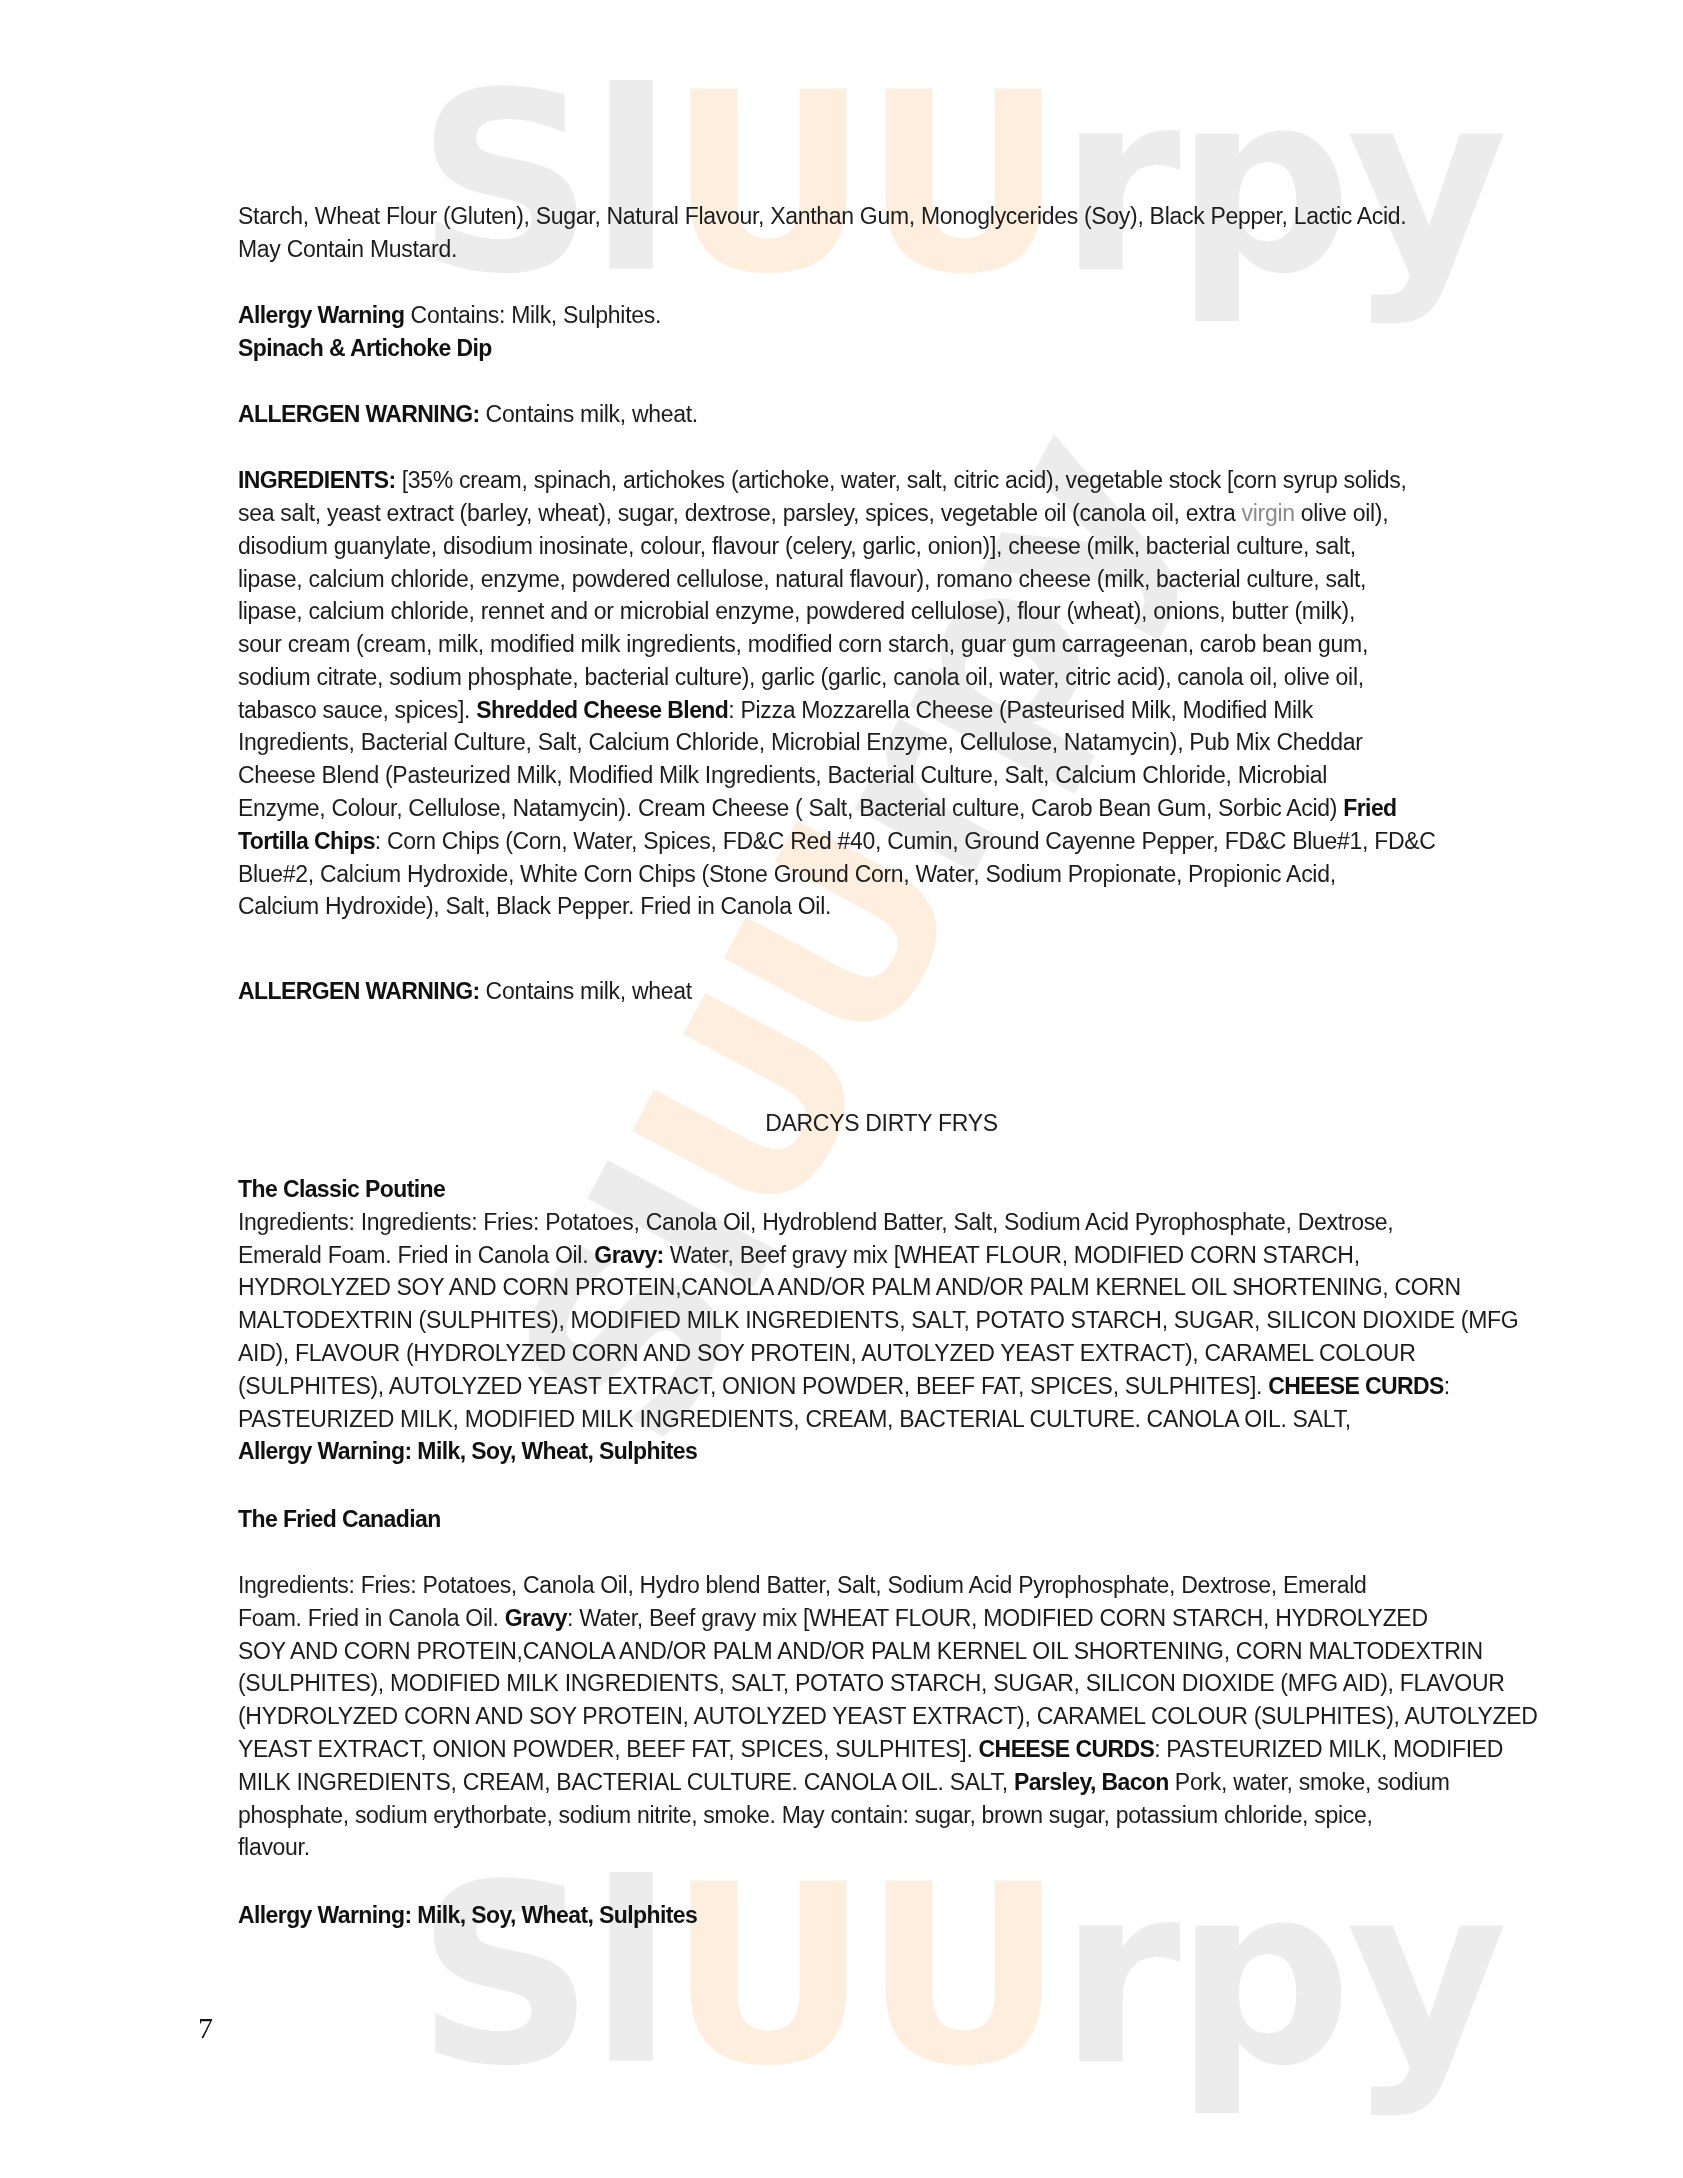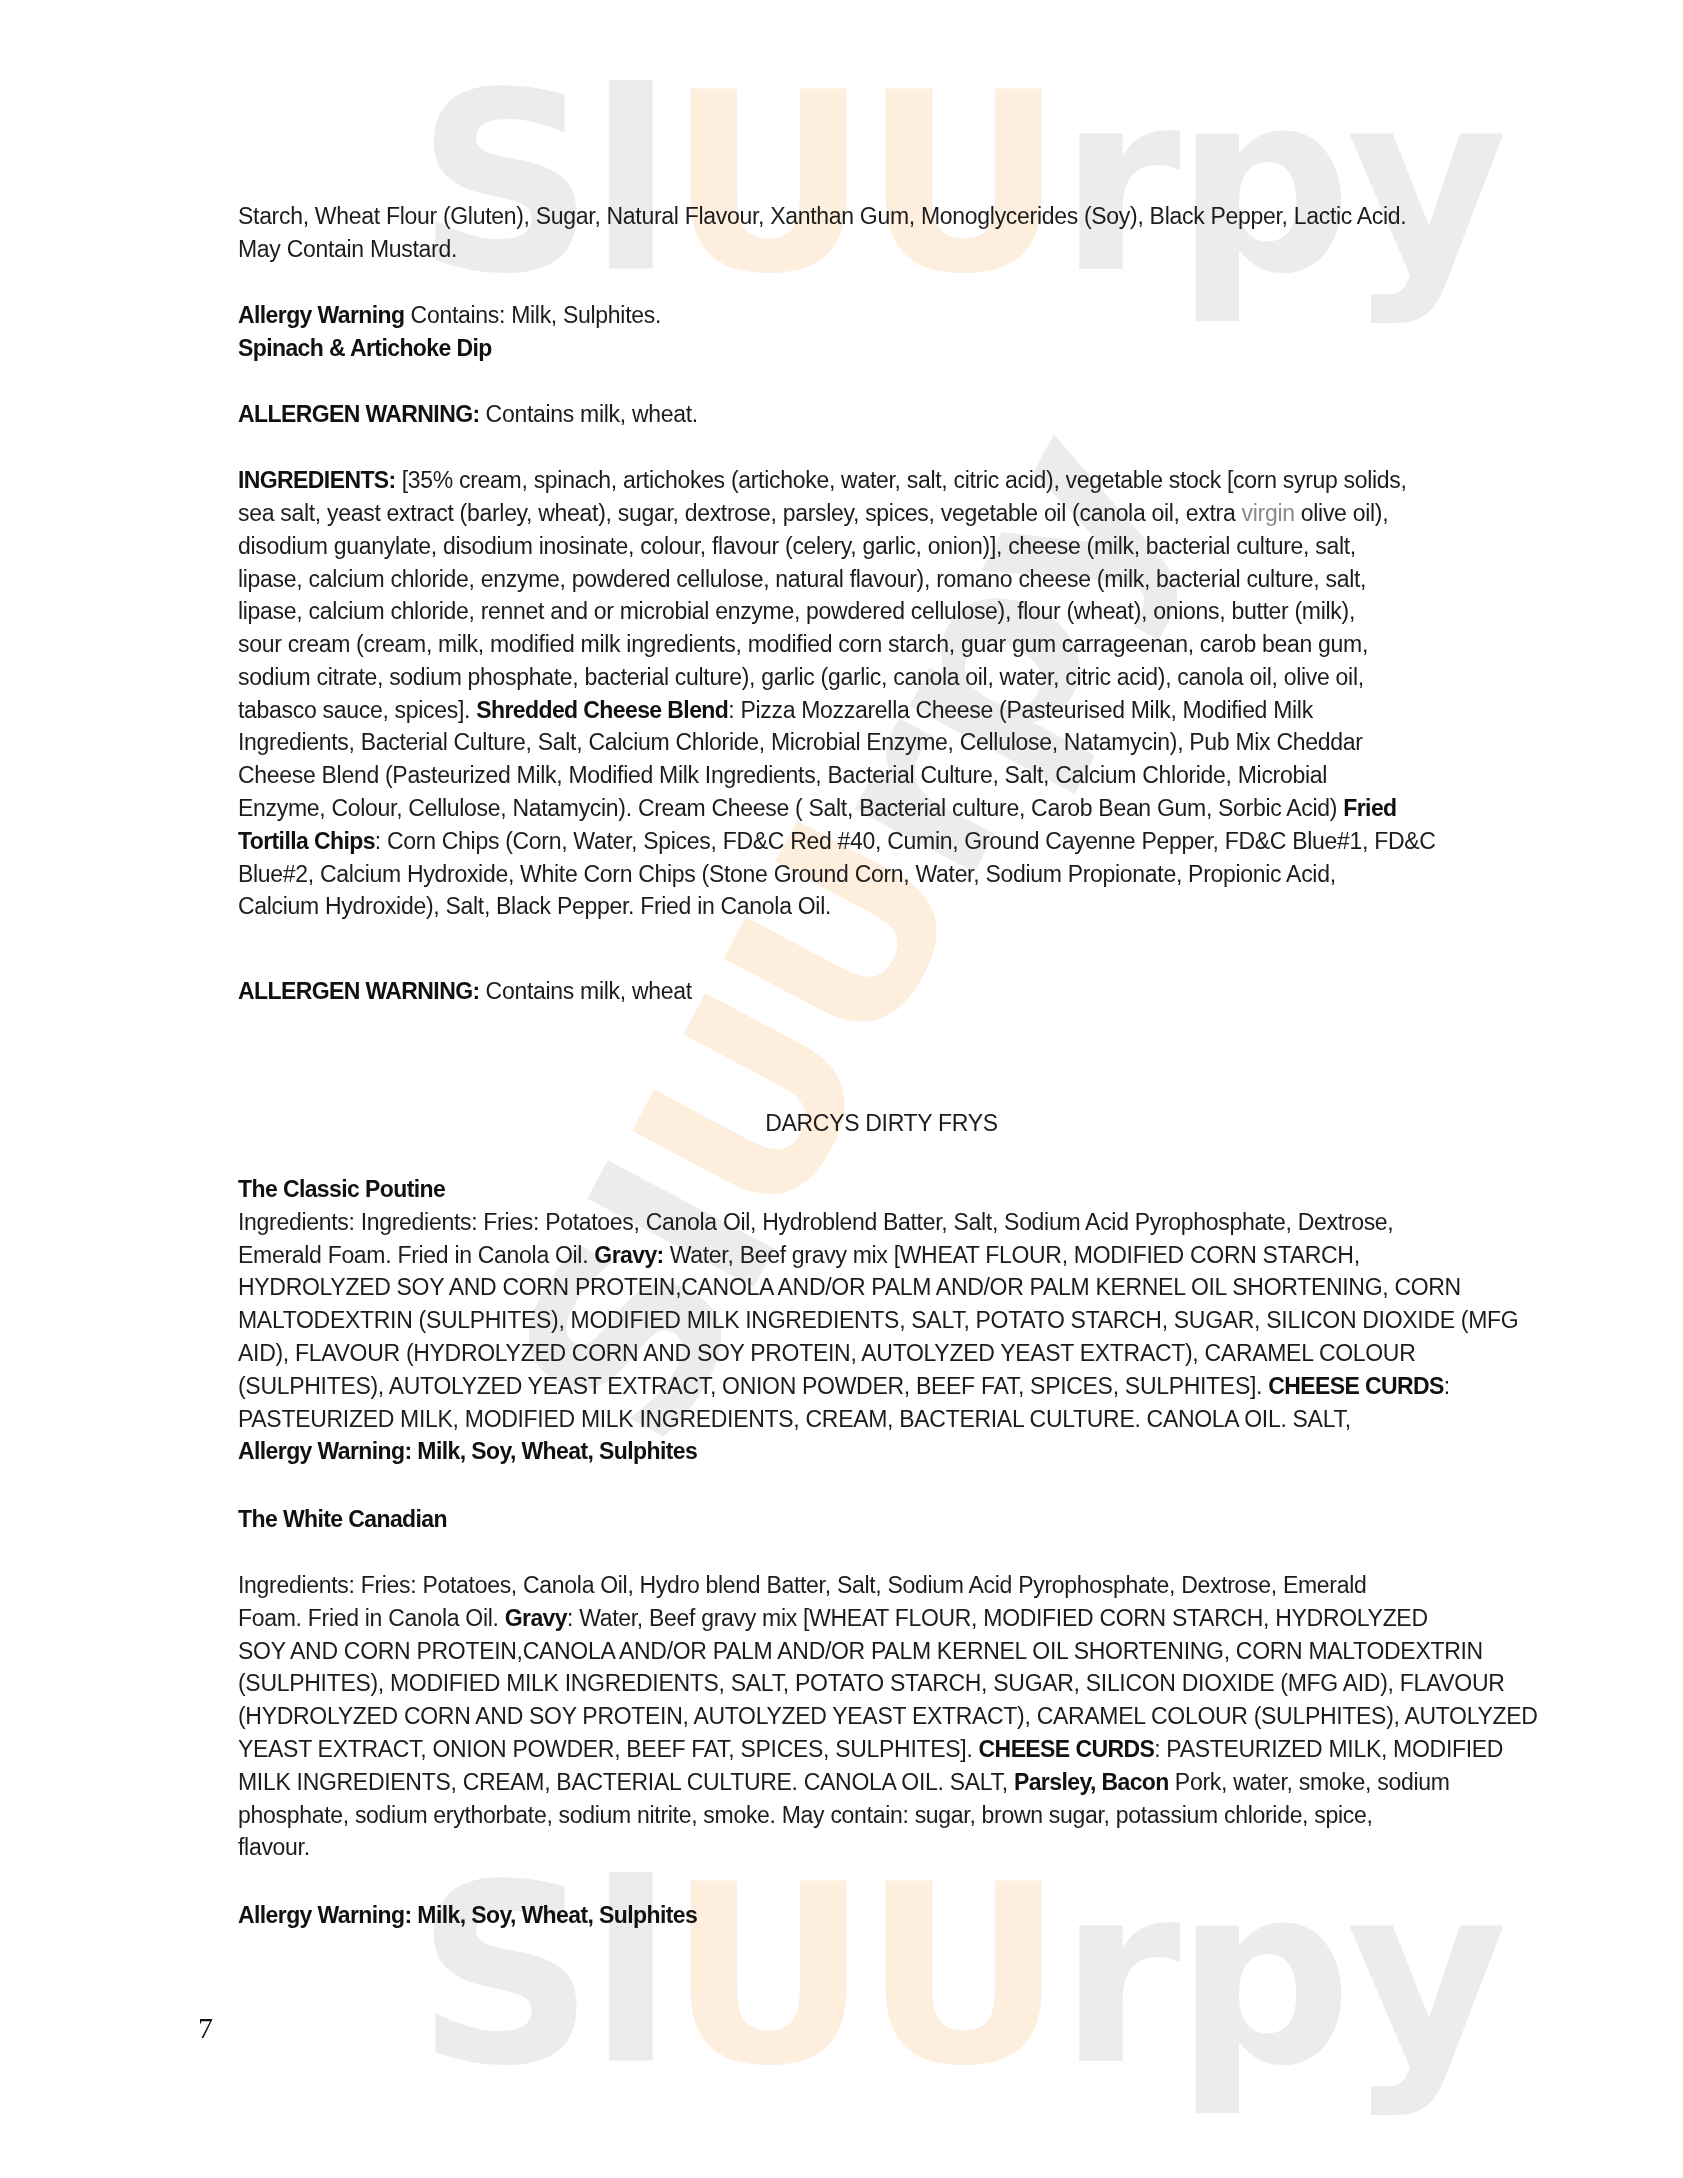--- a/index.html
+++ b/index.html
@@ -139,21 +139,21 @@
         <div class="line" style="top: 1206px;"><span>Ingredients: Ingredients: Fries: Potatoes, Canola Oil, Hydroblend Batter, Salt, Sodium Acid Pyrophosphate, Dextrose,</span></div>
         <div class="line" style="top: 1239px;"><span>Emerald Foam. Fried in Canola Oil. </span><span class="b">Gravy:</span><span> Water, Beef gravy mix [WHEAT FLOUR, MODIFIED CORN STARCH,</span></div>
         <div class="line" style="top: 1271px;"><span>HYDROLYZED SOY AND CORN PROTEIN,CANOLA AND/OR PALM AND/OR PALM KERNEL OIL SHORTENING, CORN</span></div>
         <div class="line" style="top: 1304px;"><span>MALTODEXTRIN (SULPHITES), MODIFIED MILK INGREDIENTS, SALT, POTATO STARCH, SUGAR, SILICON DIOXIDE (MFG</span></div>
         <div class="line" style="top: 1337px;"><span>AID), FLAVOUR (HYDROLYZED CORN AND SOY PROTEIN, AUTOLYZED YEAST EXTRACT), CARAMEL COLOUR</span></div>
         <div class="line" style="top: 1370px;"><span>(SULPHITES), AUTOLYZED YEAST EXTRACT, ONION POWDER, BEEF FAT, SPICES, SULPHITES]. </span><span class="b">CHEESE CURDS</span><span>:</span></div>
         <div class="line" style="top: 1403px;"><span>PASTEURIZED MILK, MODIFIED MILK INGREDIENTS, CREAM, BACTERIAL CULTURE. CANOLA OIL. SALT,</span></div>
         <div class="line" style="top: 1435px;"><span class="b">Allergy Warning: Milk, Soy, Wheat, Sulphites</span></div>
       </div>
       <div>
-        <div class="line" style="top: 1503px;"><span class="b">The White Canadian</span></div>
+        <div class="line" style="top: 1503px;"><span class="b">The Fried Canadian</span></div>
       </div>
       <div>
         <div class="line" style="top: 1569px;"><span>Ingredients: Fries: Potatoes, Canola Oil, Hydro blend Batter, Salt, Sodium Acid Pyrophosphate, Dextrose, Emerald</span></div>
         <div class="line" style="top: 1602px;"><span>Foam. Fried in Canola Oil. </span><span class="b">Gravy</span><span>: Water, Beef gravy mix [WHEAT FLOUR, MODIFIED CORN STARCH, HYDROLYZED</span></div>
         <div class="line" style="top: 1635px;"><span>SOY AND CORN PROTEIN,CANOLA AND/OR PALM AND/OR PALM KERNEL OIL SHORTENING, CORN MALTODEXTRIN</span></div>
         <div class="line" style="top: 1667px;"><span>(SULPHITES), MODIFIED MILK INGREDIENTS, SALT, POTATO STARCH, SUGAR, SILICON DIOXIDE (MFG AID), FLAVOUR</span></div>
         <div class="line" style="top: 1700px;"><span>(HYDROLYZED CORN AND SOY PROTEIN, AUTOLYZED YEAST EXTRACT), CARAMEL COLOUR (SULPHITES), AUTOLYZED</span></div>
         <div class="line" style="top: 1733px;"><span>YEAST EXTRACT, ONION POWDER, BEEF FAT, SPICES, SULPHITES]. </span><span class="b">CHEESE CURDS</span><span>: PASTEURIZED MILK, MODIFIED</span></div>
         <div class="line" style="top: 1766px;"><span>MILK INGREDIENTS, CREAM, BACTERIAL CULTURE. CANOLA OIL. SALT, </span><span class="b">Parsley, Bacon</span><span> Pork, water, smoke, sodium</span></div>
         <div class="line" style="top: 1799px;"><span>phosphate, sodium erythorbate, sodium nitrite, smoke. May contain: sugar, brown sugar, potassium chloride, spice,</span></div>

